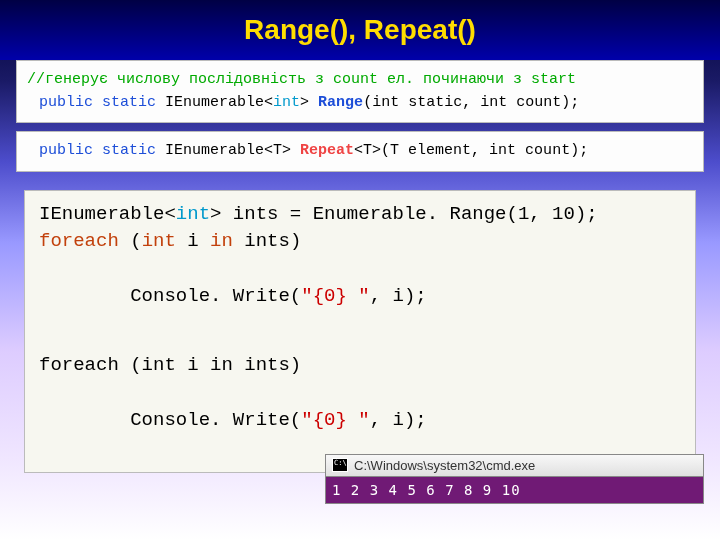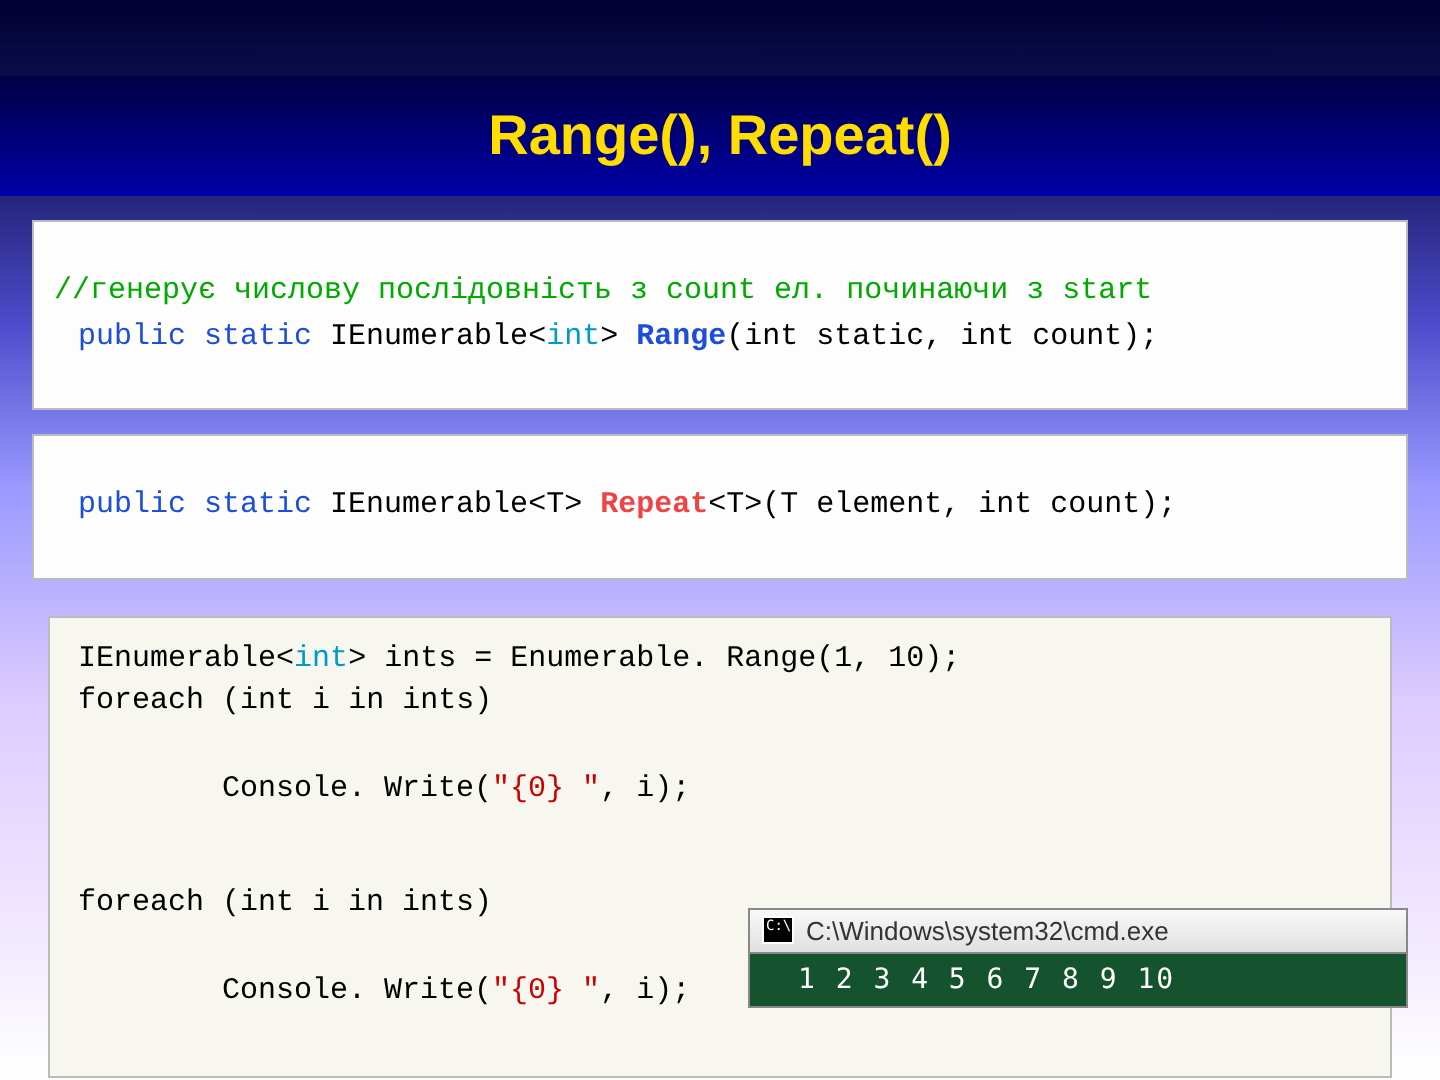--- a/index.html
+++ b/index.html
@@ -8,57 +8,56 @@
     height: 540px;
     background: linear-gradient(180deg, #000033 0%, #1a1a66 15%, #4d4dcc 30%, #9999ff 45%, #ddccff 65%, #f0e6ff 85%, #ffffff 100%);
     font-family: 'Courier New', monospace;
     overflow: hidden;
     position: relative;
   }
   .title-bar {
     background: linear-gradient(180deg, #000044 0%, #0000aa 100%);
     padding: 14px 0;
     text-align: center;
-    margin-top: 38px;
   }
   .title-bar h1 {
     font-family: Arial, sans-serif;
     font-size: 28px;
     font-weight: bold;
     color: #ffdd00;
   }
   .sig-block {
-    margin: 12px 16px 8px 16px;
+    margin: 0 16px 8px 16px;
     background: #fdfdfd;
     border: 1px solid #bbb;
-    padding: 24px 10px;
+    padding: 8px 10px;
     font-size: 15px;
     line-height: 1.5;
   }
   .sig-comment { color: #00aa00; }
   .sig-keyword { color: #1d4ed8; }
   .sig-type { color: #0099cc; }
   .sig-method { color: #1d4ed8; font-weight: bold; }
   .sig-method2 { color: #ef4444; font-weight: bold; }
   .code-block {
     margin: 18px 24px 8px 24px;
     background: #f7f7f0;
     border: 1px solid #bbb;
     padding: 10px 14px;
-    font-size: 15px;
+    font-size: 19px;
     line-height: 1.45;
   }
-  .kw { color: #000000; }
+  .kw { color: #c2410c; }
   .typ { color: #0099cc; }
   .str { color: #cc0000; }
   .console-wrap {
     position: absolute;
     right: 16px;
     bottom: 36px;
-    width: 330px;
+    width: 379px;
   }
   .console-title {
     background: linear-gradient(180deg, #f8f8f8 0%, #e0e0e0 100%);
     border: 1px solid #888;
     display: flex;
     align-items: center;
     padding: 3px 6px;
     font-family: Tahoma, sans-serif;
     font-size: 13px;
     color: #333;
@@ -74,24 +73,24 @@
   .console-icon::before {
     content: "C:\\";
     color: #fff;
     font-size: 7px;
     position: absolute;
     top: 0;
     left: 1px;
     font-family: monospace;
   }
   .console-body {
-    background: #14532d;
+    background: #701a75;
     border: 1px solid #888;
     border-top: none;
-    padding: 4px 24px;
+    padding: 4px 6px;
     font-family: 'Consolas', monospace;
     font-size: 14px;
     color: #fff;
     line-height: 1.3;
     letter-spacing: 1px;
   }
   .indent { padding-left: 12px; }
 </style>
 </head>
 <body>

